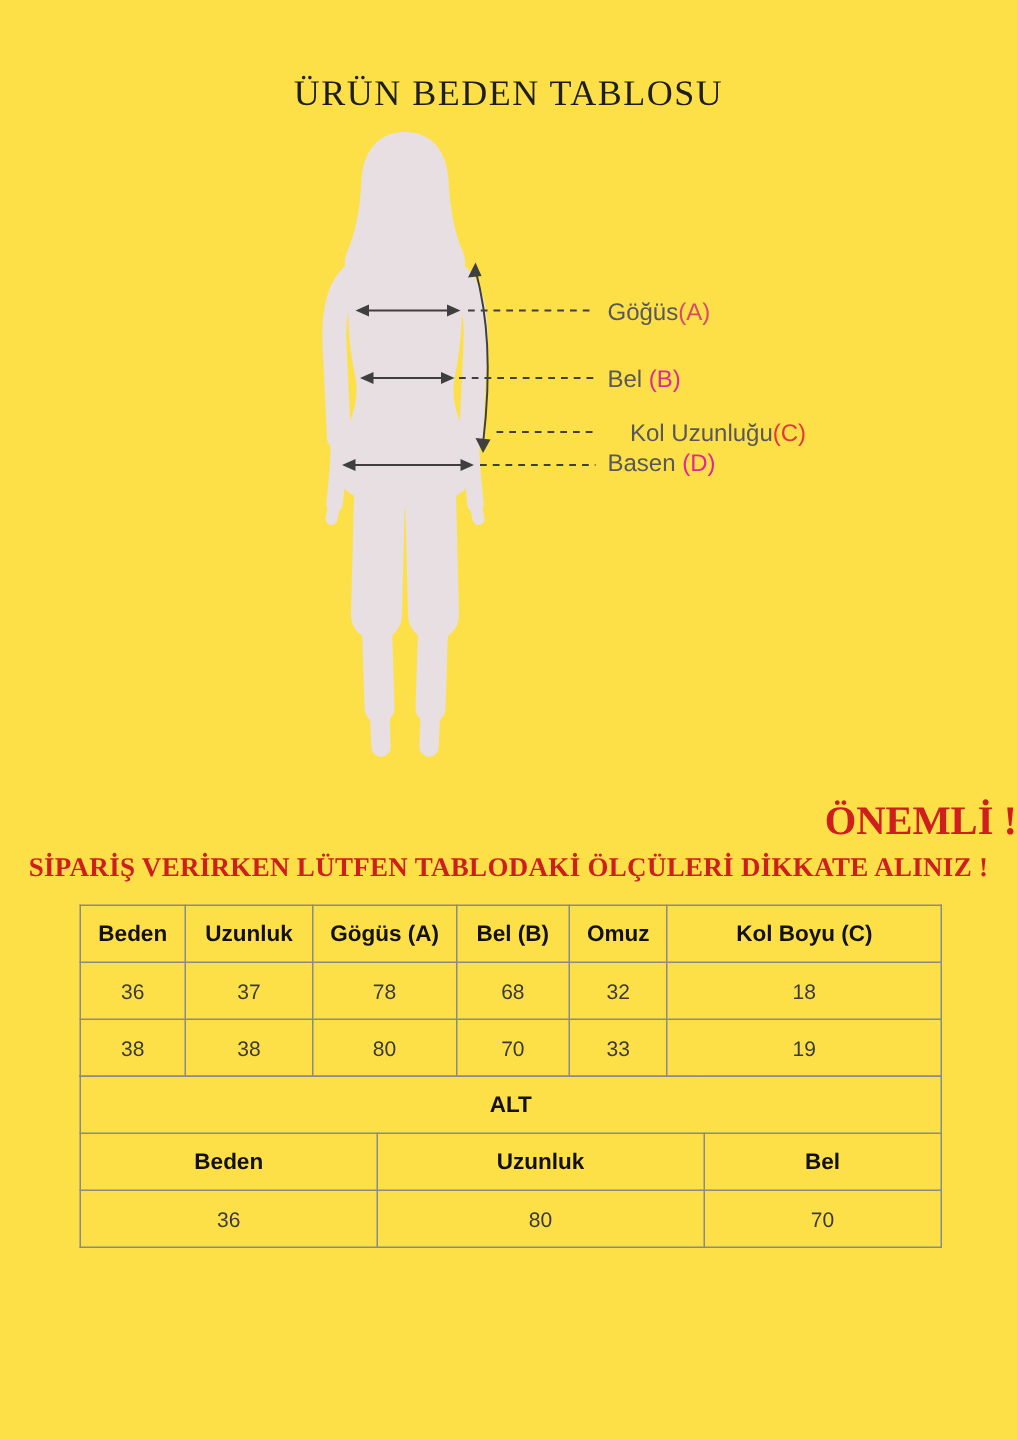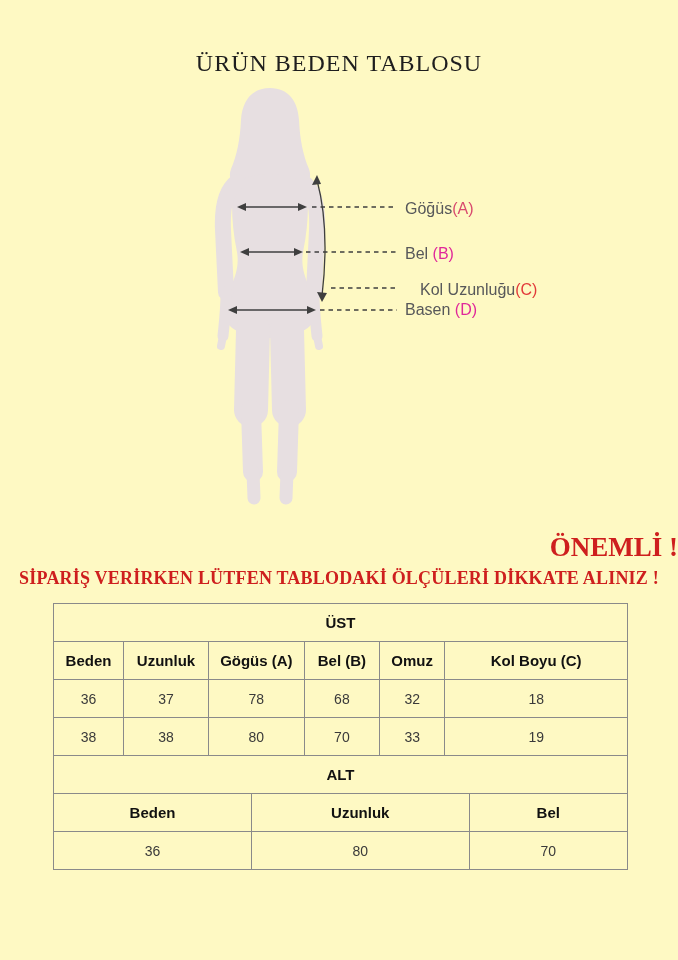--- a/index.html
+++ b/index.html
@@ -1,18 +1,18 @@
 <!DOCTYPE html>
 <html><head>
 <meta charset="utf-8">
 <style>
   html,body{margin:0;padding:0;background:#ffffff;}
   .page{
     position:relative;width:678px;height:960px;margin:0 auto;
-    background:#fef9c3;overflow:hidden;
+    background:#fde047;overflow:hidden;
     font-family:"Liberation Sans", sans-serif;
   }
   .page-title{
     position:absolute;top:50px;left:0;width:678px;text-align:center;
     font-family:"Liberation Serif", serif;font-size:24px;color:#1e1e1e;
     letter-spacing:1px;font-weight:400;
   }
   .figure-svg{position:absolute;top:80px;left:0;}
   .fig-label{
     position:absolute;font-size:16px;color:#57585a;white-space:nowrap;
@@ -147,23 +147,20 @@
       <colgroup>
         <col style="width:12.2%">
           <col style="width:14.8%">
           <col style="width:16.7%">
         <col style="width:13.1%">
           <col style="width:11.4%">
           <col style="width:31.8%">
       </colgroup>
       <tbody>
         <tr>
-          <td colspan="6" class="section-title">ÜST</td>
-        </tr>
-        <tr>
           <th class="col-h">Beden</th>
           <th class="col-h">Uzunluk</th>
           <th class="col-h">Gögüs (A)</th>
           <th class="col-h">Bel (B)</th>
           <th class="col-h">Omuz</th>
           <th class="col-h">Kol Boyu (C)</th>
         </tr>
         <tr>
           <td class="val">36</td>
           <td class="val">37</td>

